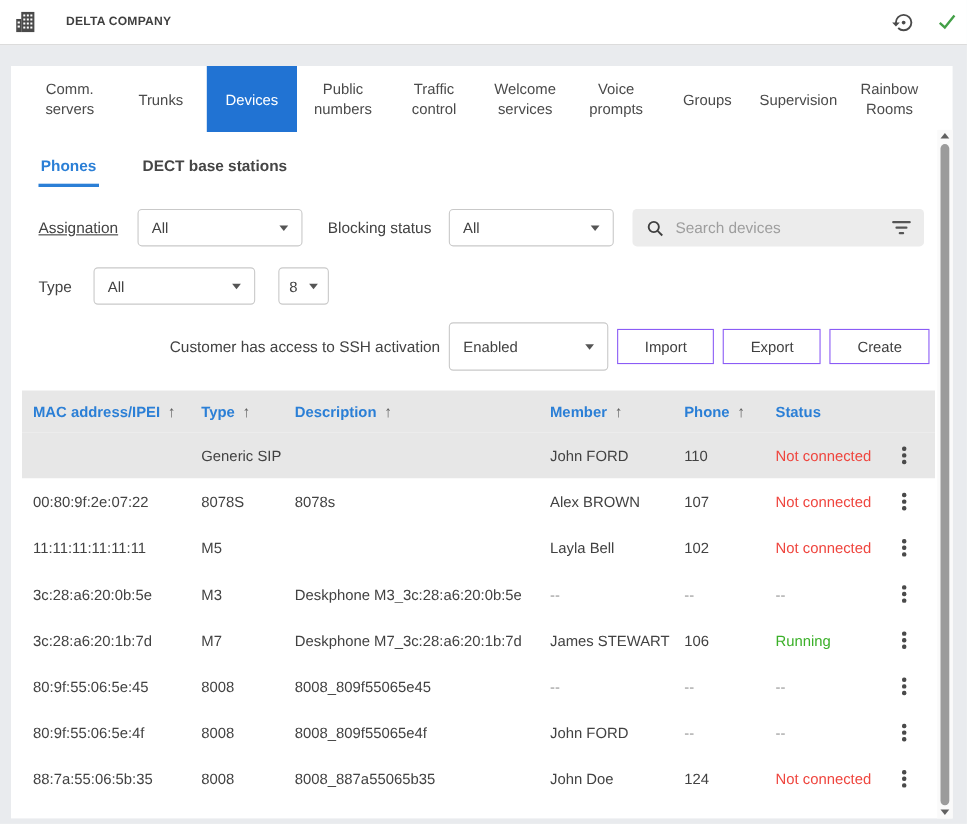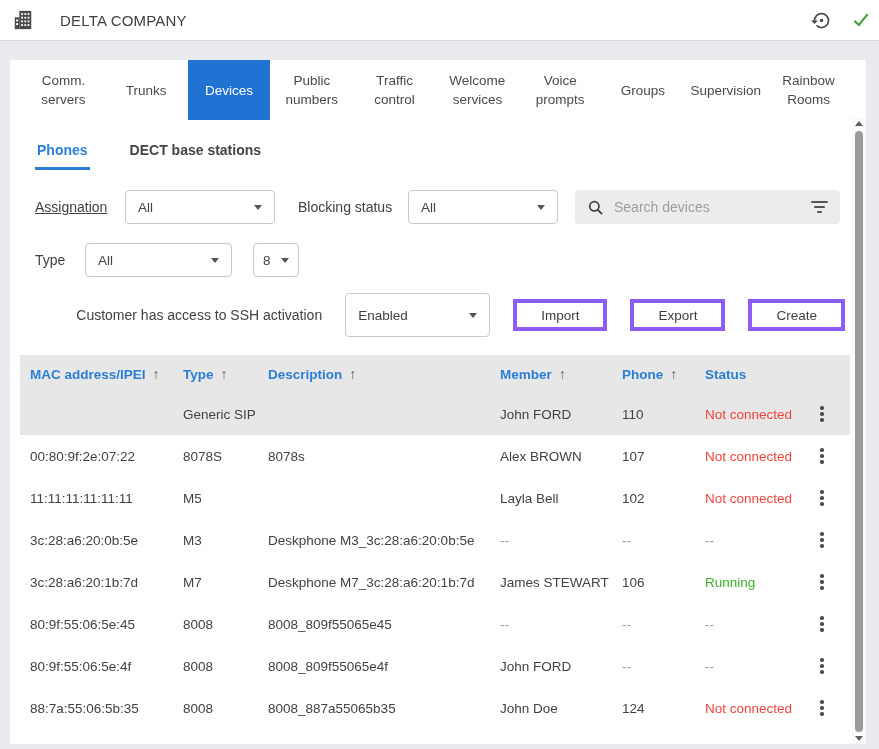--- a/index.html
+++ b/index.html
@@ -2,62 +2,62 @@
 <html><head>
 <meta charset="utf-8">
 <style>
   * { margin:0; padding:0; box-sizing:border-box; }
   html,body { width:879px; height:749px; overflow:hidden; }
   body { background:#e9ebee; font-family:"Liberation Sans", sans-serif; color:#424242; position:relative; }
 
   
   .topbar { position:absolute; top:0; left:0; width:879px; height:41px; background:#fff; border-bottom:1px solid #dcdcdc; display:flex; align-items:center; }
   .topbar .building { margin-left:12px; display:flex; align-items:center; }
-  .topbar .company { margin-left:26px; font-size:15px; font-weight:normal; color:#3f3f3f; letter-spacing:.2px; }
+  .topbar .company { margin-left:26px; font-size:11px; font-weight:bold; color:#3f3f3f; letter-spacing:.2px; }
   .topbar-right { margin-left:auto; margin-right:6px; display:flex; align-items:center; gap:16px; }
   .iconbtn { width:24px; height:24px; display:flex; align-items:center; justify-content:center; cursor:pointer; }
 
   
   .card { position:absolute; left:10px; top:60px; width:856px; height:684px; background:#fff; }
 
   
   .tabs { display:flex; height:60px; width:840px; padding-left:12px; }
   .tab { flex:1; display:flex; align-items:center; justify-content:center; text-align:center; font-size:13.5px; line-height:19px; color:#4a4a4a; padding:0 6px; cursor:pointer; }
   .tab.active { background:#2173d3; color:#fff; }
 
   
   .subtabs { display:flex; gap:38px; padding:22px 0 0 25px; }
   .subtab { font-size:14px; font-weight:bold; color:#454545; padding:0 2px 9px 2px; border-bottom:3px solid transparent; cursor:pointer; }
   .subtab.active { color:#2b7fd6; border-bottom-color:#2b7fd6; }
 
   
   .frow { display:flex; align-items:center; }
   .frow1 { margin:20px 25px 0 25px; }
   .frow2 { margin:19px 25px 0 25px; }
-  .frow3 { margin:16px 21px 0 25px; justify-content:flex-end; gap:23px; }
+  .frow3 { margin:16px 21px 0 25px; justify-content:flex-end; gap:8px; }
   .flabel { font-size:14px; color:#424242; }
   .lbl-assignation { width:90px;text-decoration:underline; }
   .lbl-blocking { margin-left:23px; width:110px; }
   .lbl-type { width:50px; }
   .sel { height:34px; border:1px solid #c9c9c9; border-radius:4px; background:#fff; display:flex; align-items:center; justify-content:space-between; padding:0 12px; font-size:13.5px; color:#424242; cursor:pointer; }
   .sel-assignation,.sel-blocking { width:150px; }
   .sel-type { width:147px; }
   .sel-pagesize { width:46px; margin-left:21px; padding:0 9px; }
   .sel-ssh { width:145px; height:44px; }
   .caret { width:0; height:0; border-left:4.5px solid transparent; border-right:4.5px solid transparent; border-top:5px solid #555; }
   .sel-pagesize .caret { margin-left:7px; }
 
   .searchbox { margin-left:17px; width:265px; height:34px; background:#ececec; border-radius:4px; display:flex; align-items:center; padding:0 12px; }
   .searchbox input { flex:1; border:none; outline:none; background:transparent; font-size:14px; color:#424242; margin-left:10px; font-family:"Liberation Sans", sans-serif; }
   .searchbox input::placeholder { color:#9e9e9e; }
   .filtericon { display:flex; flex-direction:column; gap:3px; align-items:center; cursor:pointer; }
   .filtericon i { display:block; height:2px; background:#555; border-radius:1px; }
   .filtericon i:nth-child(1){ width:17px; } .filtericon i:nth-child(2){ width:11px; } .filtericon i:nth-child(3){ width:5px; }
 
-  .btn { height:32px; border:4px solid #8b5cf6; border-radius:0; background:#fff; font-size:13.5px; color:#3f3f3f; padding:0 24px; display:flex; align-items:center; cursor:pointer; font-family:"Liberation Sans", sans-serif; }
+  .btn { height:32px; border:1px solid #8b5cf6; border-radius:0; background:#fff; font-size:13.5px; color:#3f3f3f; padding:0 24px; display:flex; align-items:center; cursor:pointer; font-family:"Liberation Sans", sans-serif; }
 
   
   .table { margin:18px 0 0 10px; width:830px; font-size:13.5px; }
   .trow { display:grid; grid-template-columns:153px 85px 232px 122px 83px 105px 40px; align-items:center; padding-left:10px; }
   .thead { height:38px; background:#e7e7e7; }
   .thead .hcell { color:#2b7fd6; font-weight:bold; display:flex; align-items:center; cursor:pointer; }
   .thead .sortarrow { color:#616161; font-weight:normal; margin-left:7px; font-size:14px; }
   .drow { height:42px; background:#fff; cursor:pointer; }
   .drow.selected { background:#e7e7e7; }
   .cell { overflow:hidden; white-space:nowrap; padding-right:8px; }

